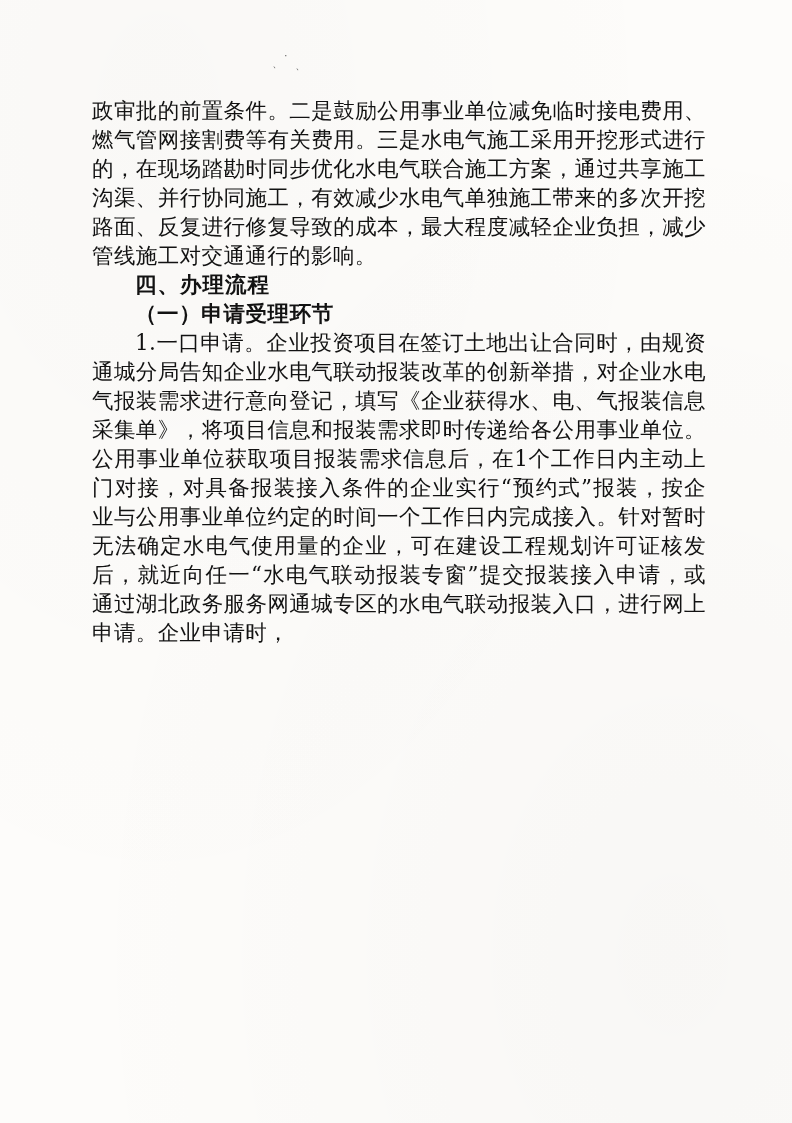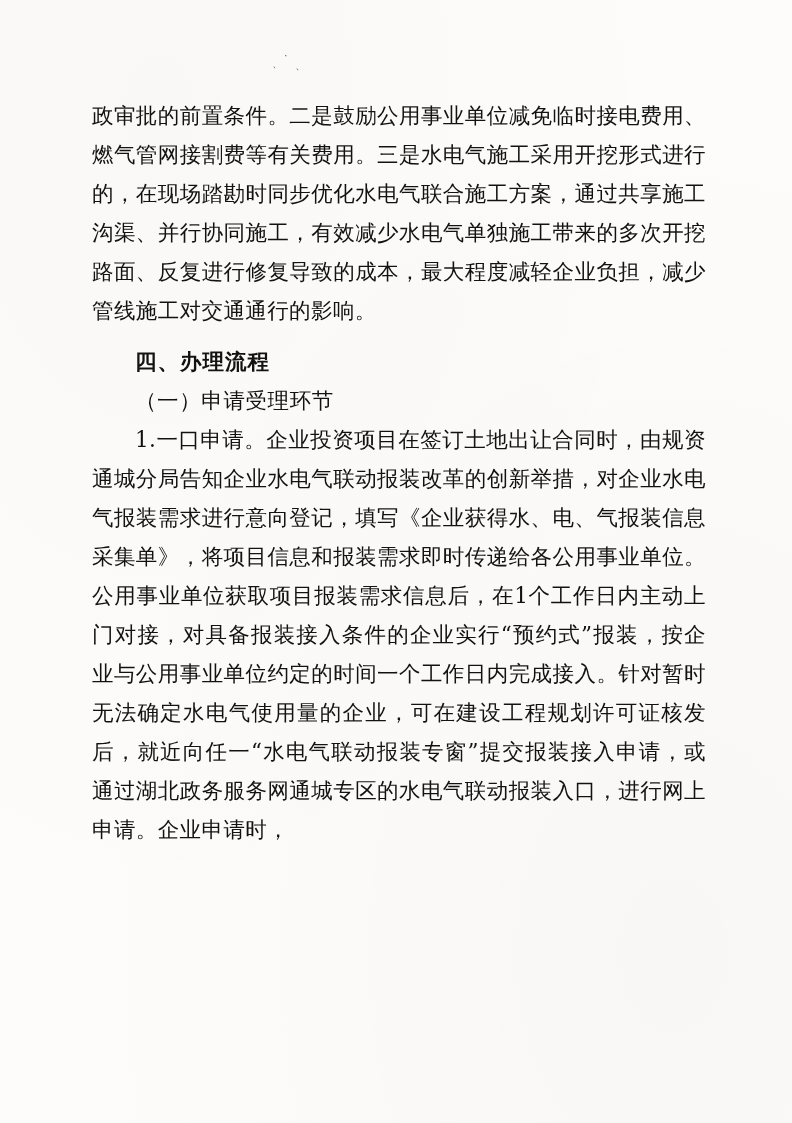--- a/index.html
+++ b/index.html
@@ -45,40 +45,39 @@
     line-height: 1;
     font-family: "DejaVu Sans", sans-serif;
   }
   .header-marks .m1 { left: 4px; top: 10px; }
   .header-marks .m2 { left: 16px; top: 2px; }
   .header-marks .m3 { left: 27px; top: 12px; }
 
   .body-text {
     position: relative;
     font-size: 21.5px;
-    line-height: 39px;
+    line-height: 29px;
     color: #121212;
     letter-spacing: 0.4px;
     text-align: justify;
     text-justify: inter-character;
   }
   p {
     margin: 0;
   }
   .indent {
     text-indent: 2em;
   }
   .heading {
     font-weight: bold;
     text-indent: 2em;
     letter-spacing: 1px;
-    margin-top: 12px;
   }
   .subheading {
-    font-weight: normal;
+    font-weight: bold;
     text-indent: 2em;
     letter-spacing: 0.6px;
   }
   .para {
     display: block;
   }
 </style>
 </head>
 <body>
 

